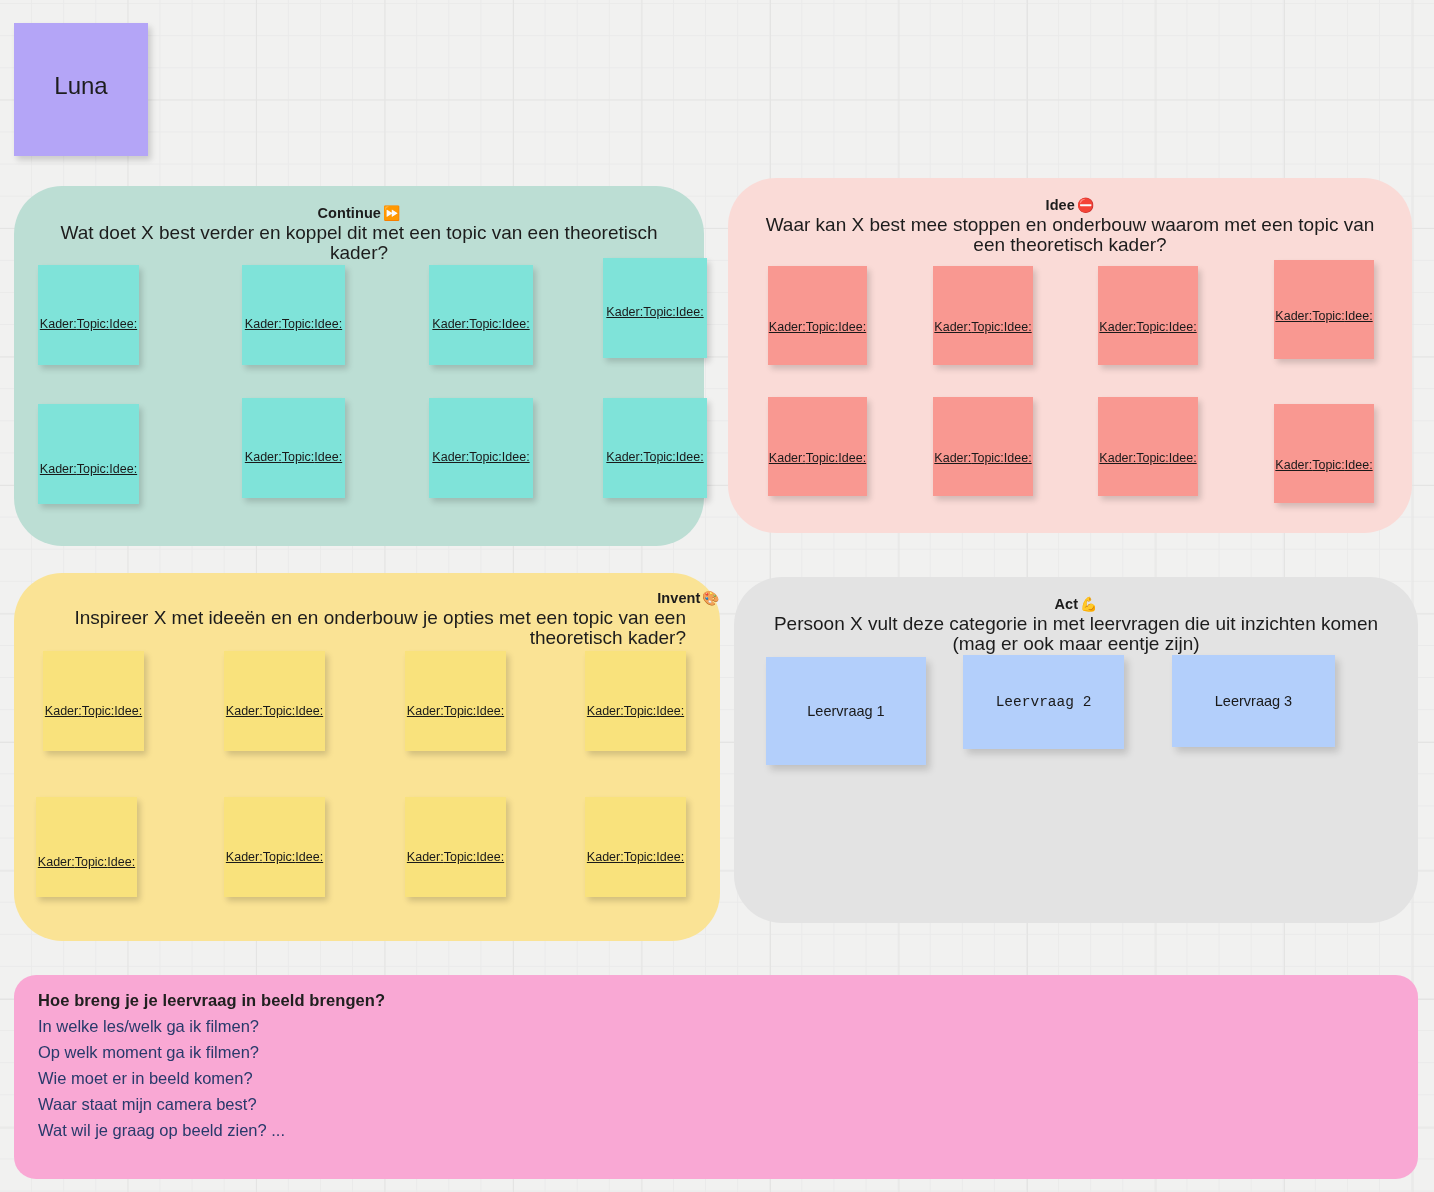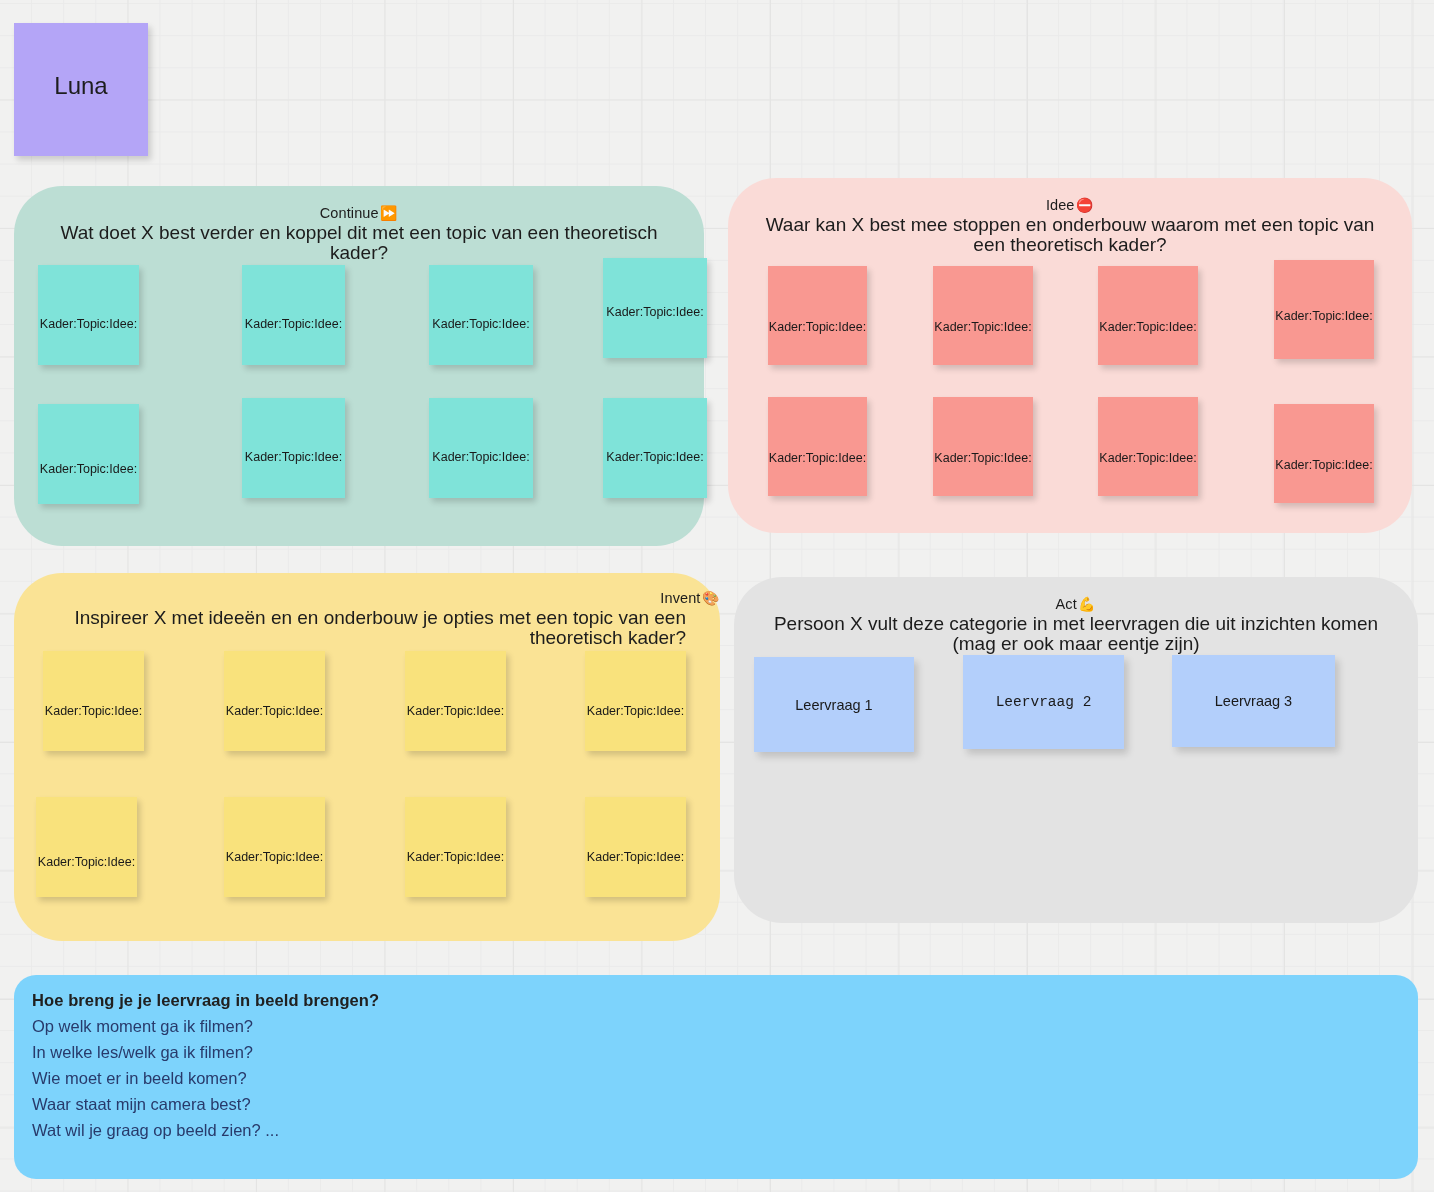--- a/index.html
+++ b/index.html
@@ -63,21 +63,21 @@
   }
   .panel-head {
     position: absolute;
     left: 0;
     right: 0;
     text-align: center;
     color: #1c1c1c;
   }
   .panel-title {
     font-size: 14.5px;
-    font-weight: normal;
+    font-weight: bold;
     letter-spacing: 0.1px;
     line-height: 19px;
   }
   .panel-title .emo {
     font-size: 14px;
     margin-left: 2px;
   }
   .panel-sub {
     font-size: 19px;
     line-height: 19.5px;
@@ -119,37 +119,37 @@
     background: #e3e3e3;
   }
   #panel-act .panel-head { top: 18px; }
 
   
   .note-teal   { background: #7fe3d9; }
   .note-salmon { background: #f99891; }
   .note-yellow { background: #f9e27c; }
   .note-blue   { background: #b3cffb; }
 
-  .kader-note { font-size: 12.5px; }
+  .kader-note { font-size: 12.5px; text-decoration: underline; }
 
   .leervraag-note {
     font-size: 14.5px;
     box-shadow: 4px 5px 7px rgba(0,0,0,0.15);
   }
 
   
   #panel-questions {
     position: absolute;
     left: 14px;
     top: 975px;
     width: 1404px;
     height: 204px;
-    background: #7dd3fc;
+    background: #f9a8d4;
     border-radius: 22px;
-    padding: 12px 0 0 18px;
+    padding: 12px 0 0 24px;
   }
   .q-heading {
     font-size: 16.5px;
     font-weight: bold;
     color: #202020;
     line-height: 26px;
     letter-spacing: 0.1px;
   }
   .q-line {
     font-size: 16.5px;
@@ -272,33 +272,33 @@
   </div>
 
   <div class="panel" id="panel-act">
     <div class="panel-head">
       <div class="panel-title">
         <span>Act</span><span class="emo">💪</span>
       </div>
       <div class="panel-sub">Persoon X vult deze categorie in met leervragen die uit inzichten komen (mag er ook maar eentje zijn)</div>
     </div>
 
-    <div class="note note-blue leervraag-note" style="left:20px;  top:80px;  width:160px; height:95px;">
+    <div class="note note-blue leervraag-note" style="left:32px;  top:80px;  width:160px; height:108px;">
       <span>Leervraag 1</span>
     </div>
     <div class="note note-blue leervraag-note" style="left:229px; top:78px;  width:161px; height:94px;font-family:Liberation Mono, monospace;">
       <span>Leervraag 2</span>
     </div>
     <div class="note note-blue leervraag-note" style="left:438px; top:78px;  width:163px; height:92px;">
       <span>Leervraag 3</span>
     </div>
   </div>
 
   <div id="panel-questions">
     <div class="q-heading">Hoe breng je je leervraag in beeld brengen?</div>
+    <div class="q-line">In welke les/welk ga ik filmen?</div>
     <div class="q-line">Op welk moment ga ik filmen?</div>
-    <div class="q-line">In welke les/welk ga ik filmen?</div>
     <div class="q-line"> Wie moet er in beeld komen?</div>
     <div class="q-line">Waar staat mijn camera best?</div>
     <div class="q-line"> Wat wil je graag op beeld zien? ...</div>
   </div>
 
 </div>
 
 </body></html>

